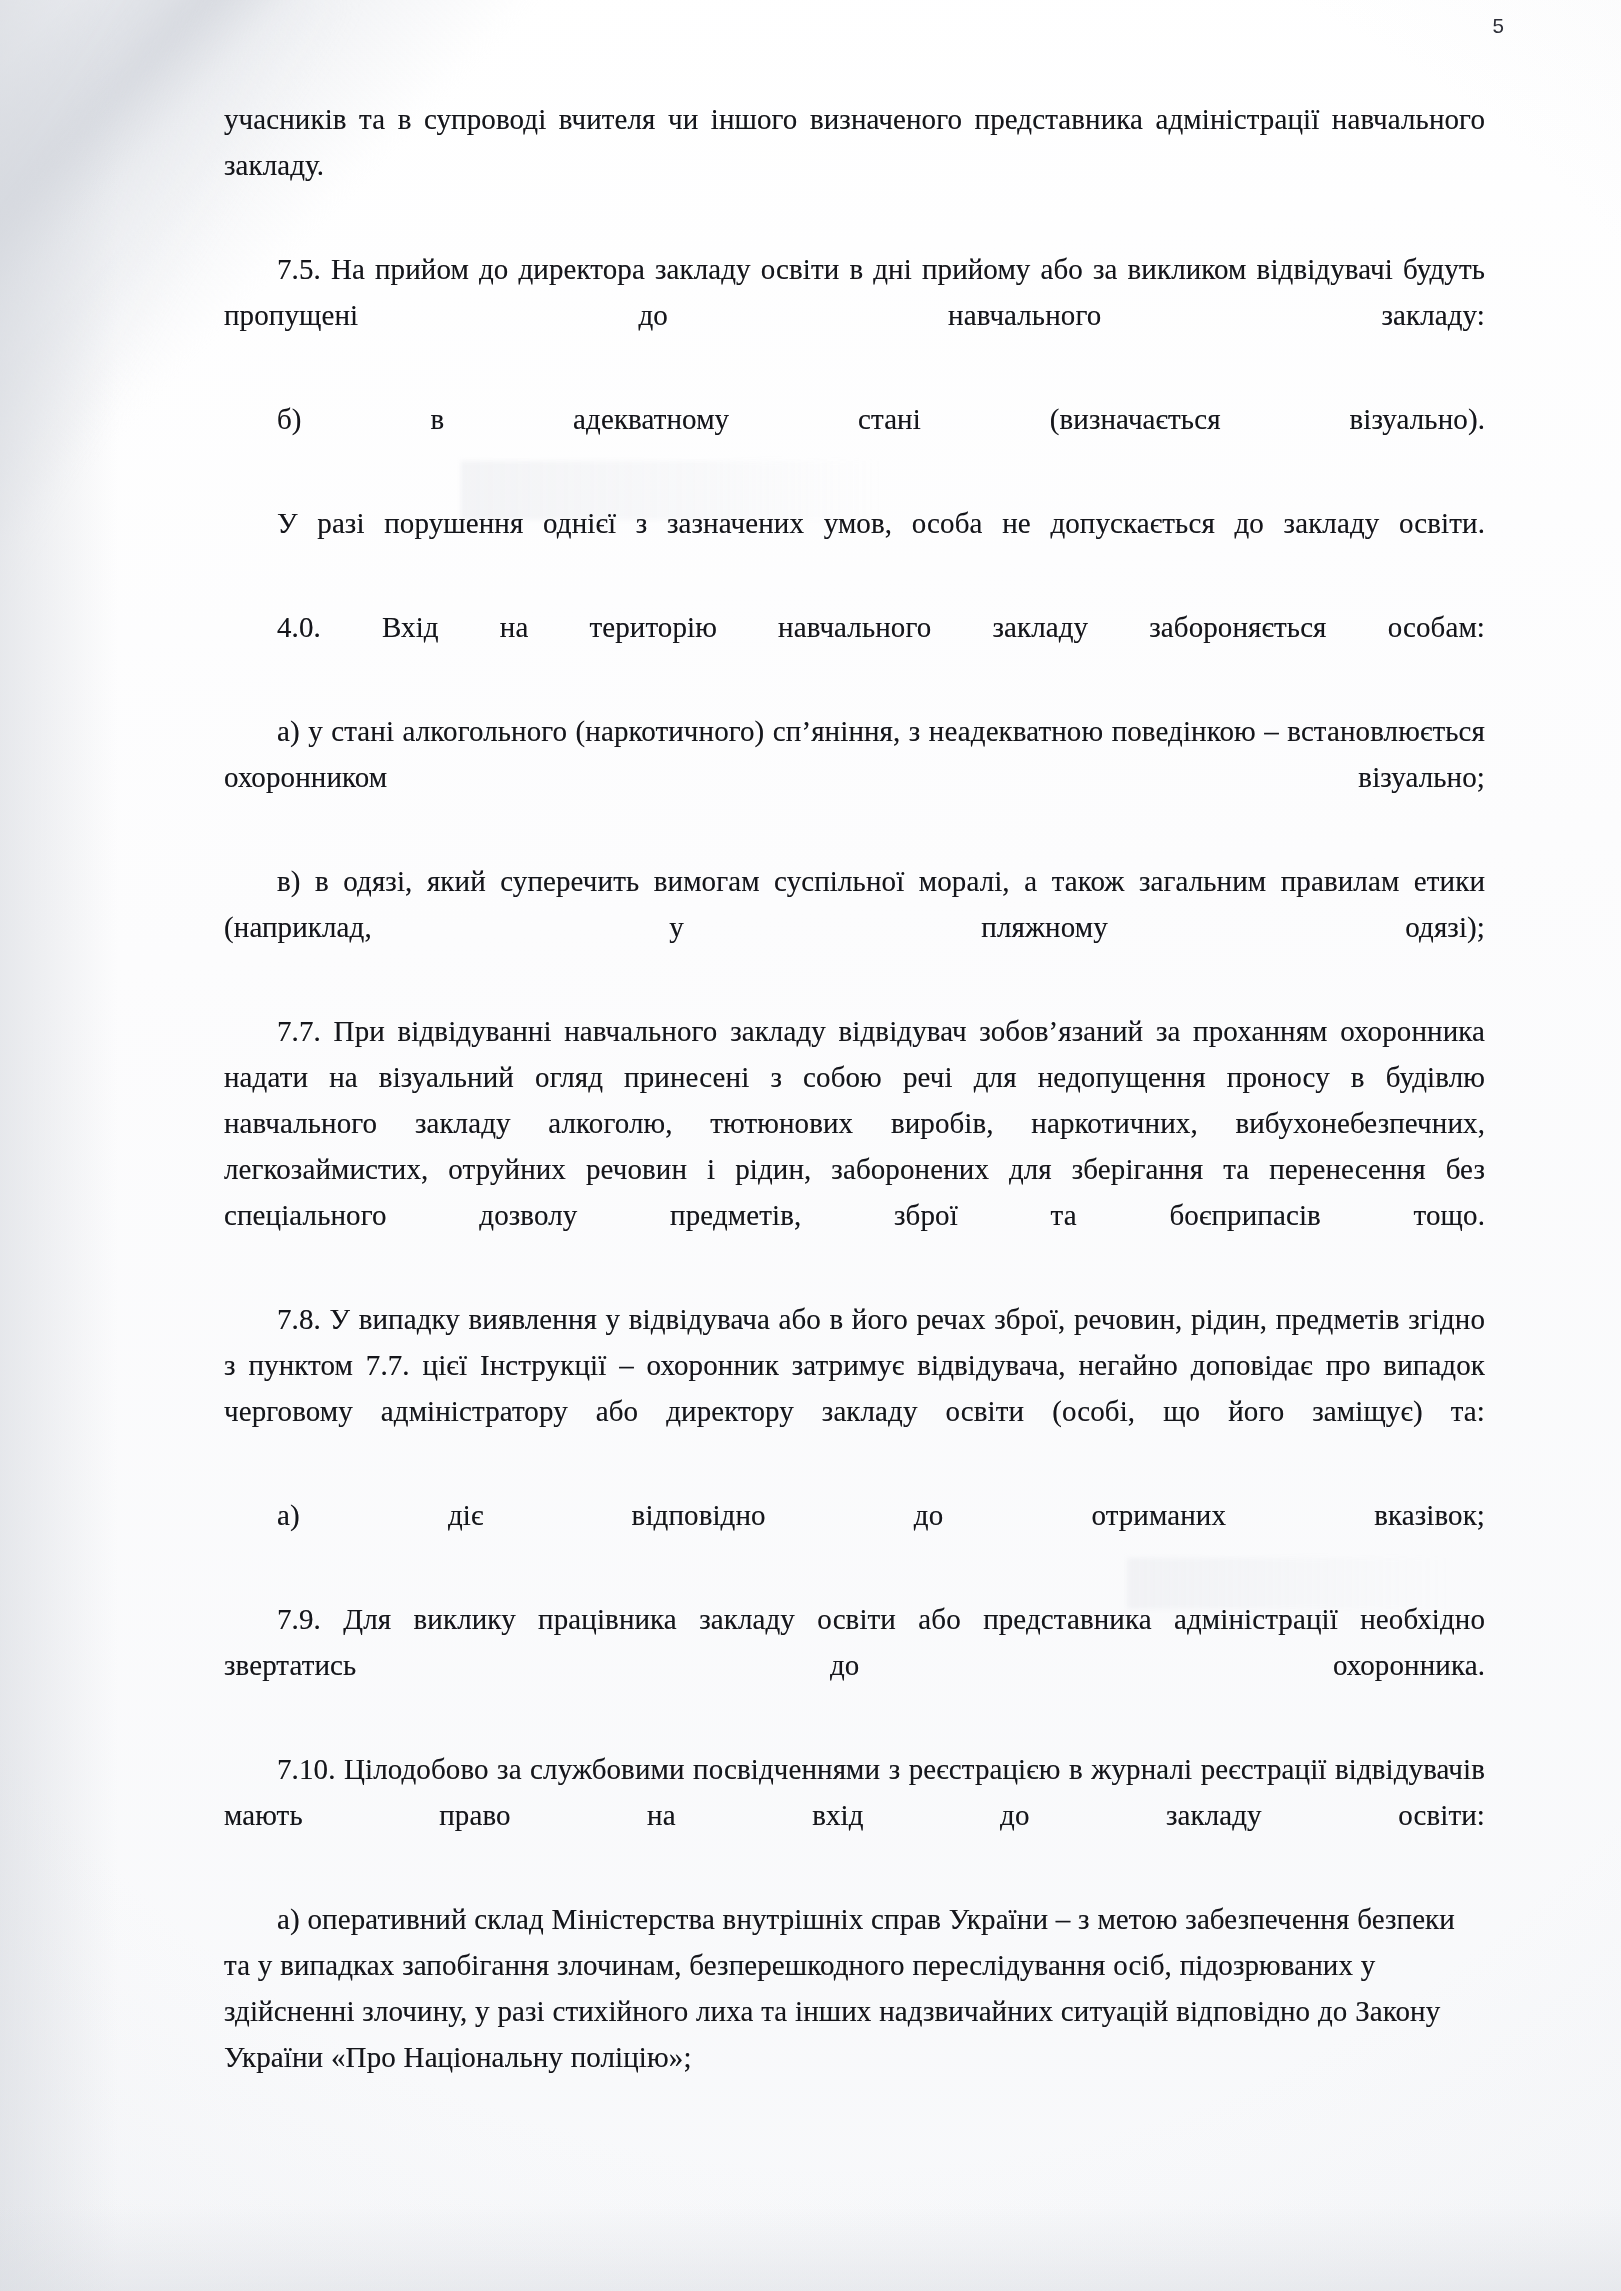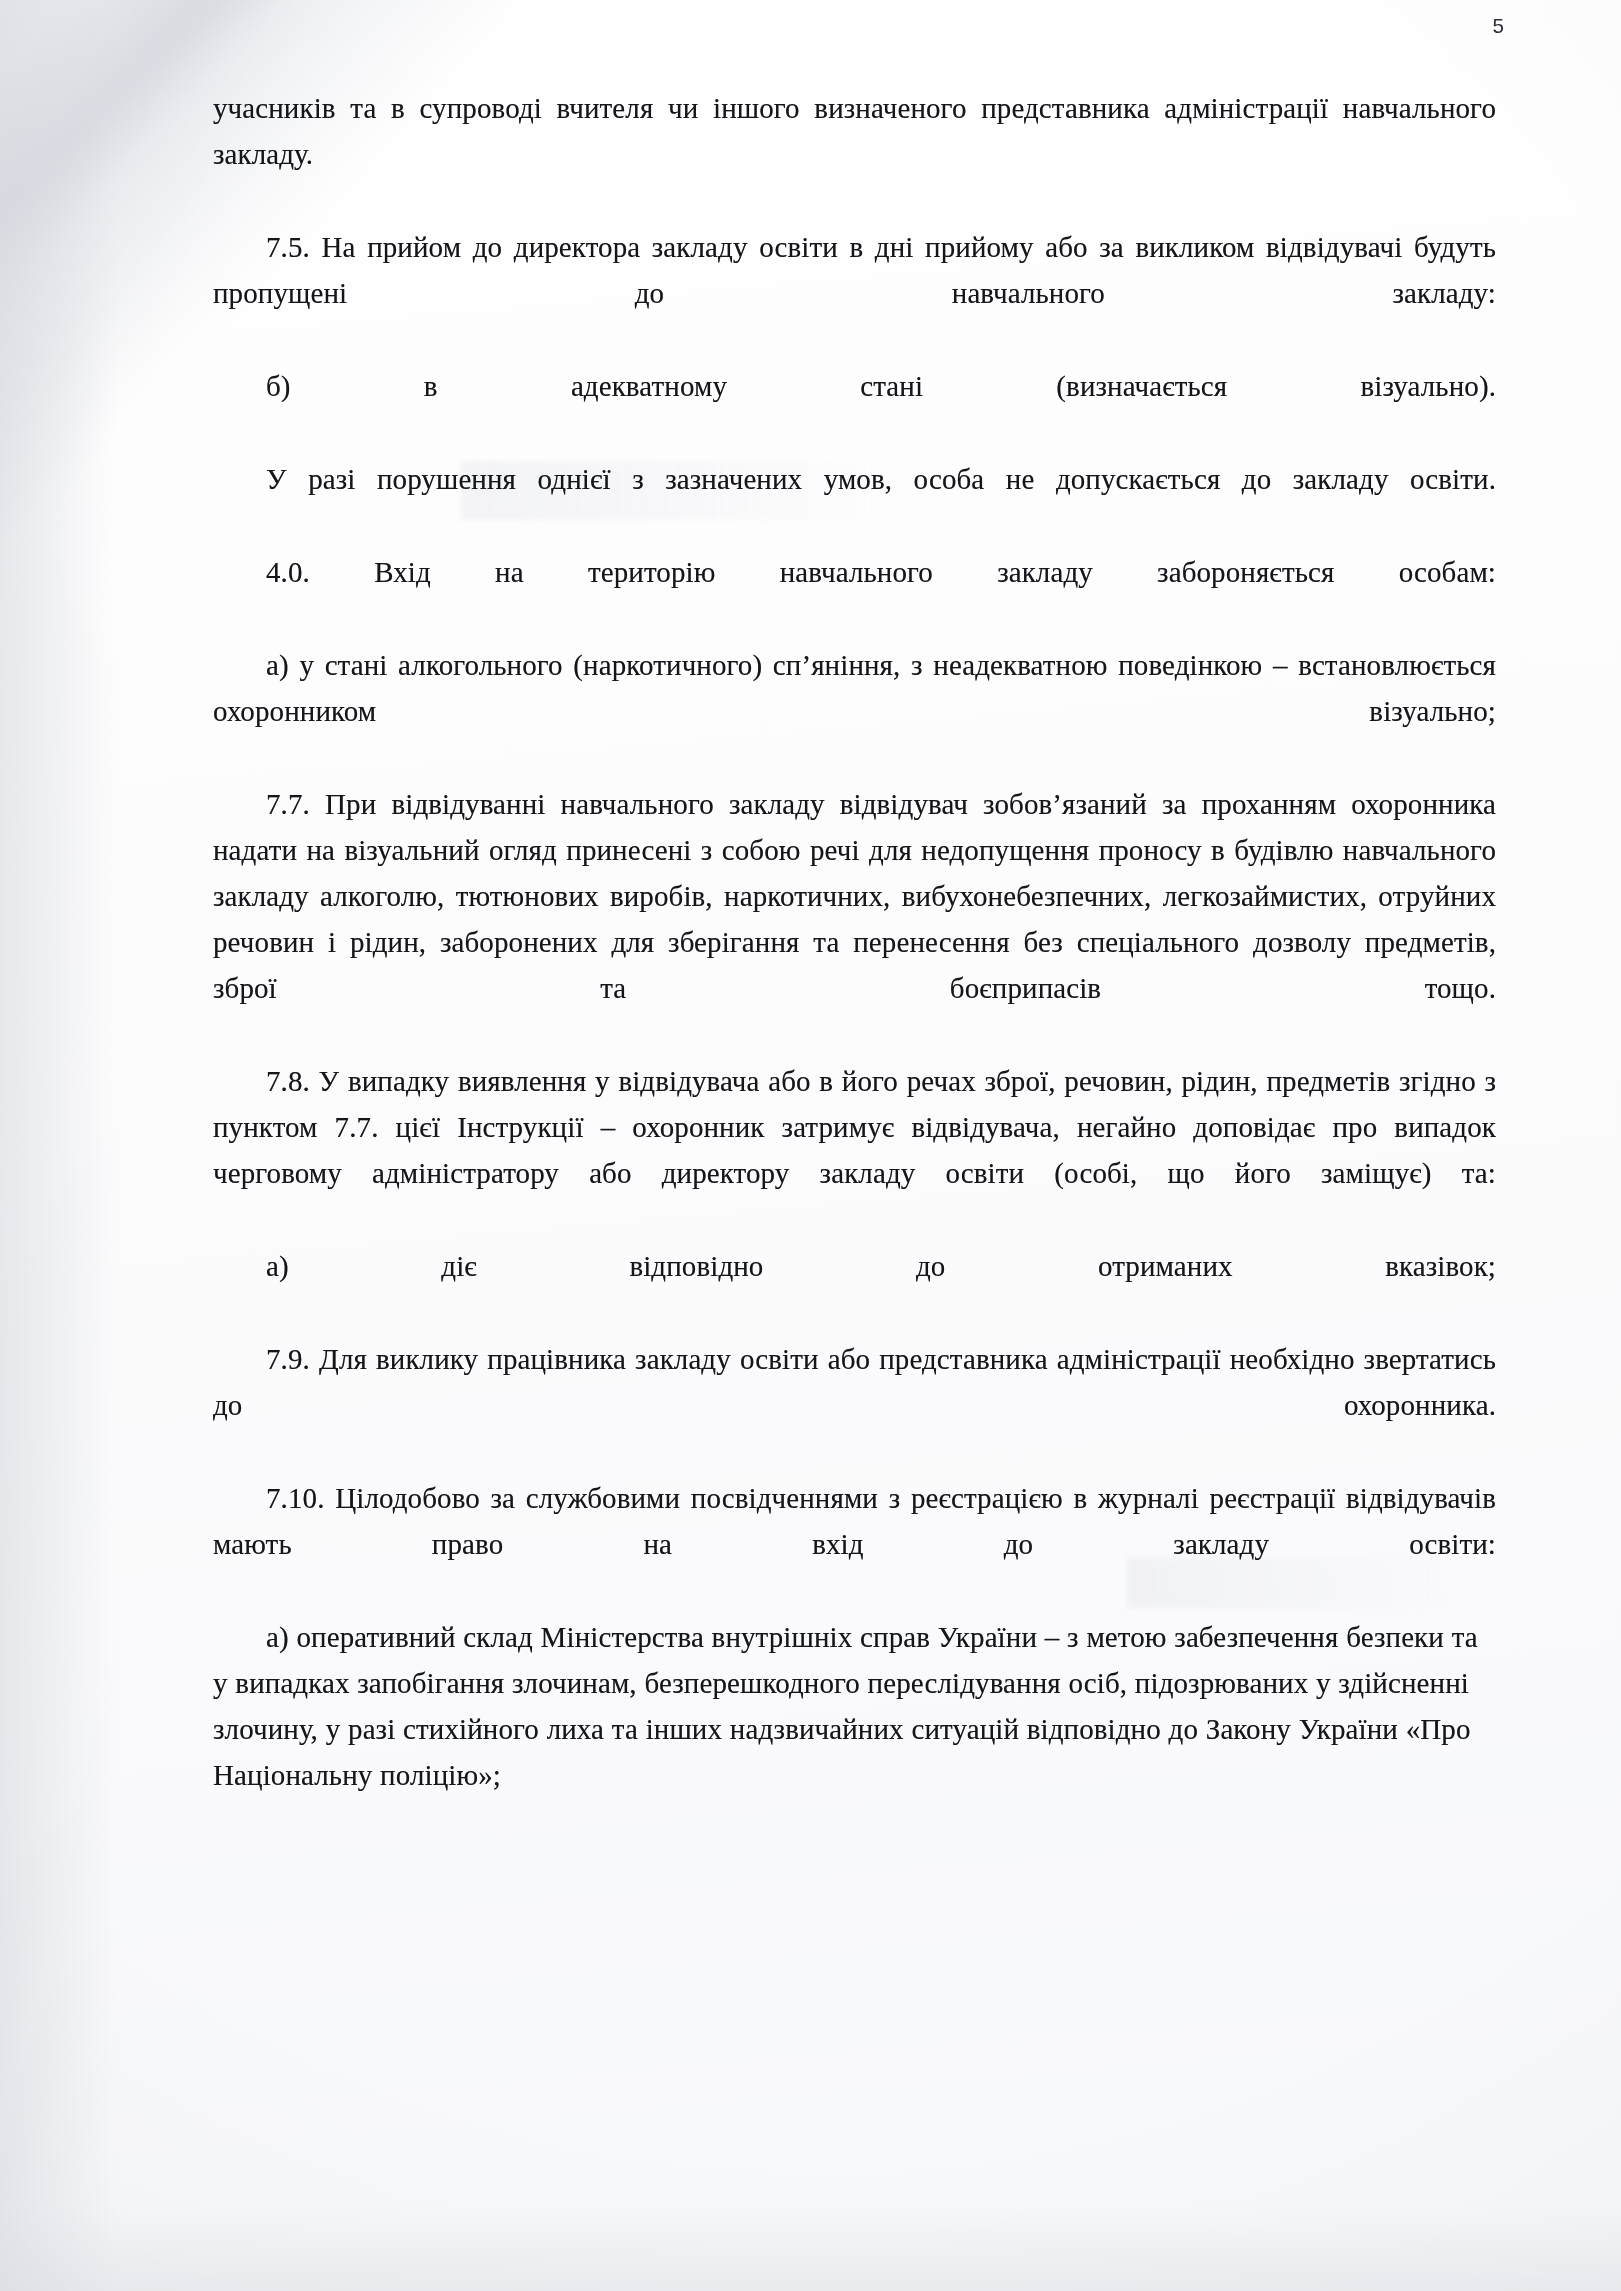--- a/index.html
+++ b/index.html
@@ -124,21 +124,21 @@
   }
 
   .body-text {
     position: absolute;
     left: 212px;
     top: 84px;
     width: 1285px;
   }
 
   p.para {
-    margin: 1px;
+    margin: 12px;
     font-size: 29px;
     line-height: 46px;
     text-align: justify;
     text-indent: 53px;
     letter-spacing: 0.1px;
     word-spacing: 0.4px;
     color: #15161b;
     text-shadow: 0 0 0.5px rgba(22,23,28,0.5);
   }
   p.para.cont {
@@ -179,20 +179,21 @@
 
       <p class="para">б) в адекватному стані (визначається візуально).</p>
 
       <p class="para">У разі порушення однієї з зазначених умов, особа не допускається до закладу освіти.</p>
 
       <p class="para">4.0. Вхід на територію навчального закладу забороняється особам:</p>
 
       <p class="para">а) у стані алкогольного (наркотичного) сп’яніння, з неадекватною поведінкою – встановлюється охоронником візуально;</p>
 
 
+      <p class="para">в) в одязі, який суперечить вимогам суспільної моралі, а також загальним правилам етики (наприклад, у пляжному одязі);</p>
 
 
       <p class="para">7.7. При відвідуванні навчального закладу відвідувач зобов’язаний за проханням охоронника надати на візуальний огляд принесені з собою речі для недопущення проносу в будівлю навчального закладу алкоголю, тютюнових виробів, наркотичних, вибухонебезпечних, легкозаймистих, отруйних речовин і рідин, заборонених для зберігання та перенесення без спеціального дозволу предметів, зброї та боєприпасів тощо.</p>
 
       <p class="para">7.8. У випадку виявлення у відвідувача або в його речах зброї, речовин, рідин, предметів згідно з пунктом 7.7. цієї Інструкції – охоронник затримує відвідувача, негайно доповідає про випадок черговому адміністратору або директору закладу освіти (особі, що його заміщує) та:</p>
 
       <p class="para">а) діє відповідно до отриманих вказівок;</p>
 
 
       <p class="para">7.9. Для виклику працівника закладу освіти або представника адміністрації необхідно звертатись до охоронника.</p>

